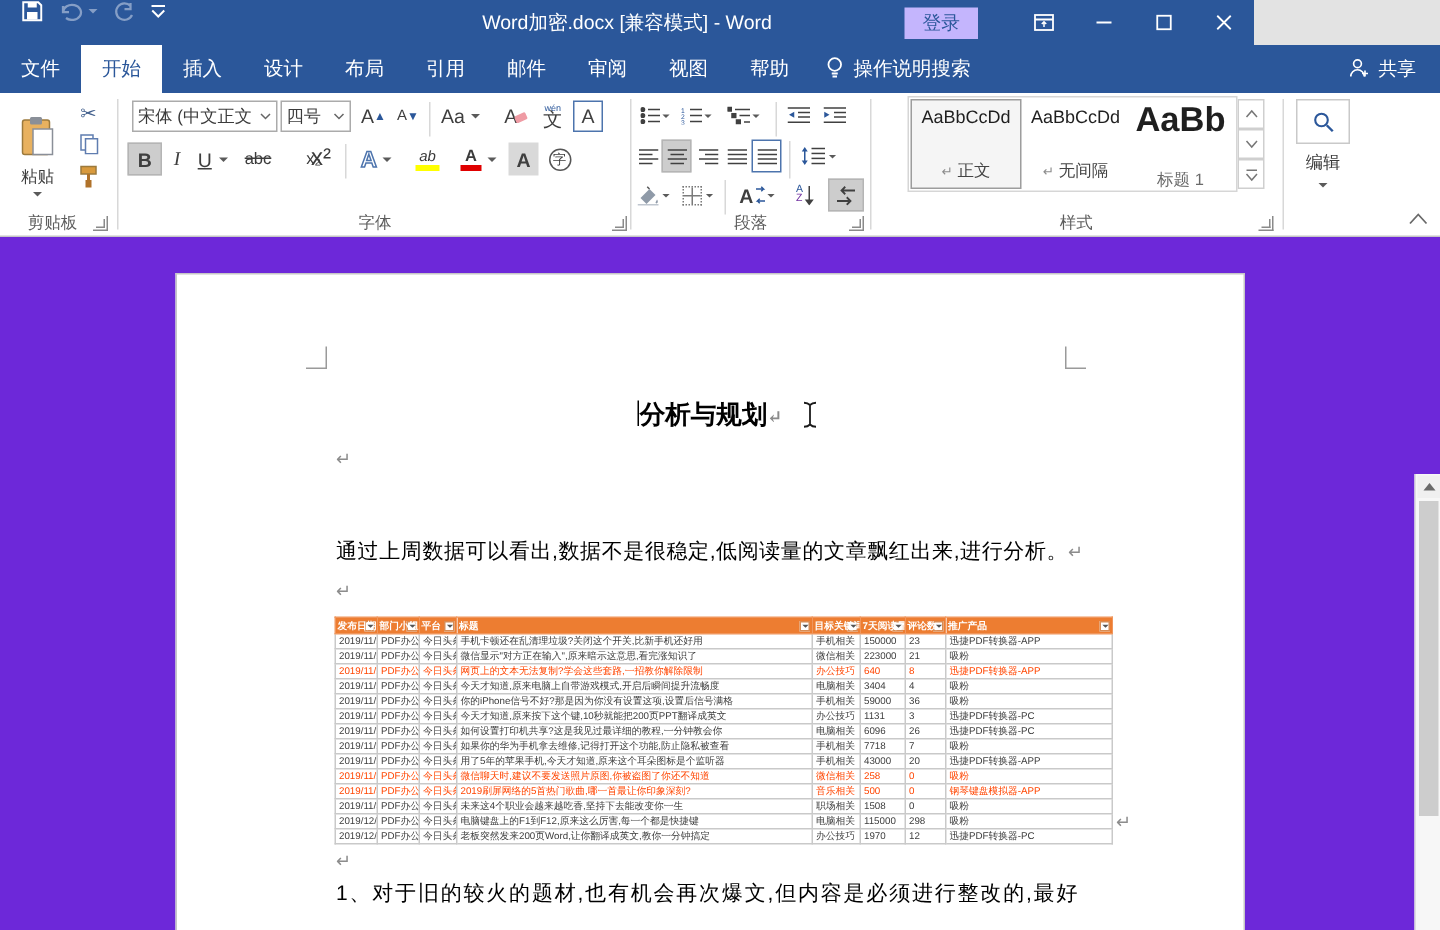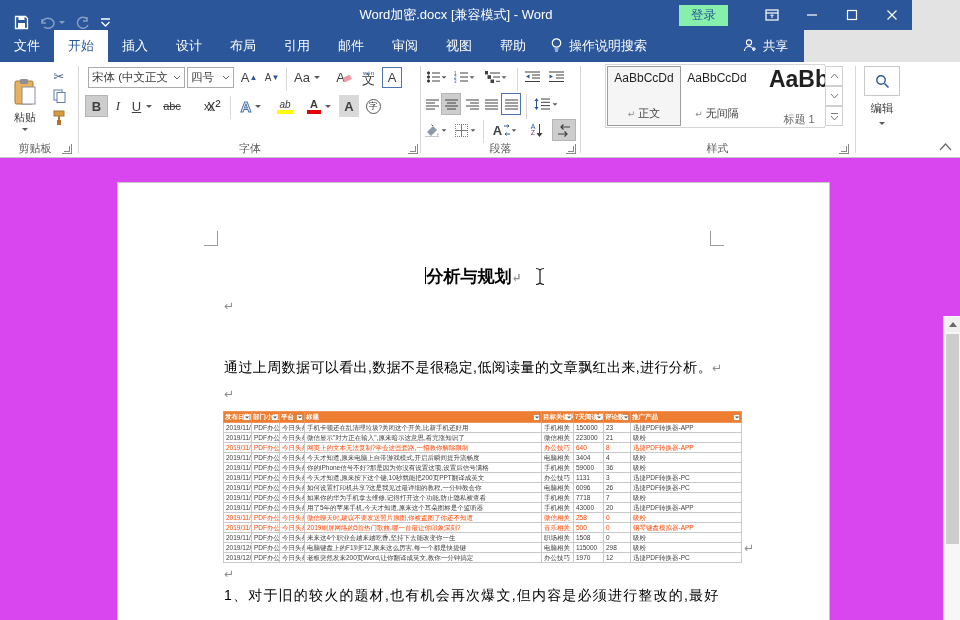--- a/index.html
+++ b/index.html
@@ -1,33 +1,33 @@
 <!DOCTYPE html>
 <html><head>
 <meta charset="utf-8">
 <style>
   * { margin:0; padding:0; box-sizing:border-box; }
   html,body { width:960px; height:620px; overflow:hidden; background:#e3e3e3;
     font-family:"Liberation Sans","DejaVu Sans",sans-serif; }
   .app { position:relative; width:960px; height:620px; }
 
   
-  .titlebar { position:absolute; left:0; top:0; width:912px; height:30px; background:#2b579a;
-    display:flex; align-items:flex-end; color:#fff; }
+  .titlebar { position:absolute; left:0; top:0; width:836px; height:30px; background:#2b579a;
+    display:flex; align-items:flex-start; color:#fff; }
   .qat { display:flex; align-items:center; gap:10px; padding-left:14px; }
   .qat .ic { display:inline-flex; align-items:center; }
   .win-title { position:absolute; left:0; right:0; top:0; height:30px; display:flex;
     align-items:center; justify-content:center; font-size:13px; color:#fff; pointer-events:none; }
   .tb-right { margin-left:auto; display:flex; align-items:center; height:30px; }
-  .login-btn { background:#86efac; color:#2b579a; font-size:12.5px; padding:2px 12px; margin-right:24px; cursor:default; }
+  .login-btn { background:#c4b5fd; color:#2b579a; font-size:12.5px; padding:2px 12px; margin-right:24px; cursor:default; }
   .winctl { display:flex; align-items:center; height:30px; }
   .winctl .wbtn { width:40px; height:30px; display:flex; align-items:center; justify-content:center; }
 
   
-  .tabrow { position:absolute; left:0; top:30px; width:804px; height:32px; background:#2b579a;
+  .tabrow { position:absolute; left:0; top:30px; width:960px; height:32px; background:#2b579a;
     display:flex; align-items:stretch; color:#fff; font-size:13px; }
   .tab { display:flex; align-items:center; padding:0 14px; cursor:default; }
   .tab.active { background:#fff; color:#2b579a; }
   .tellme { display:flex; align-items:center; gap:6px; padding:0 10px; }
   .share { margin-left:auto; display:flex; align-items:center; gap:5px; padding-right:16px; font-size:12.5px; }
 
   
   .ribbon { position:absolute; left:0; top:62px; width:960px; height:96px; background:#fff;
     border-bottom:1px solid #c6c6c6; font-size:11px; color:#3b3b3b; }
   .grp { position:absolute; top:0; height:95px; }
@@ -47,21 +47,21 @@
   .glyph { font-size:13px; color:#3f3f3f; }
   .style-card { position:absolute; top:4px; height:60px; background:#fff; display:flex; flex-direction:column;
     align-items:center; justify-content:center; cursor:default; }
   .style-card .sample { font-size:12px; color:#1f1f1f; line-height:15px; }
   .style-card .sname { font-size:11px; color:#444; margin-top:20px; }
   .style-card.big .sample { font-size:23px; font-weight:bold; line-height:26px; }
   .gal-btn { position:absolute; width:18px; height:20px; border:1px solid #cfcfcf; background:#fff;
     display:flex; align-items:center; justify-content:center; }
 
   
-  .doc-area { position:absolute; left:0; top:158px; width:960px; height:462px; background:#d946ef; }
+  .doc-area { position:absolute; left:0; top:158px; width:960px; height:462px; background:#6d28d9; }
   .page { position:absolute; left:117px; top:24px; width:713px; height:438px; background:#fff;
     border:1px solid #c6c6c6; border-bottom:none; }
   .cropmark { position:absolute; width:14px; height:15px; }
   .cm-l { border-right:1px solid #9a9a9a; border-bottom:1px solid #9a9a9a; }
   .cm-r { border-left:1px solid #9a9a9a; border-bottom:1px solid #9a9a9a; }
   .pmark { color:#8c8c8c; font-size:12px; }
   .doc-title-line { position:absolute; left:0; right:0; top:82px; text-align:center;
     font-size:17px; font-weight:bold; color:#000; font-family:"Liberation Serif","DejaVu Serif",serif; }
   .caret { display:inline-block; width:1px; height:17px; background:#000; vertical-align:-2px; }
   .doc-h1 { position:absolute; left:106px; top:146px; font-size:14.5px; font-weight:bold; color:#000; }
@@ -484,21 +484,21 @@
     <div class="grp" style="left:581px; width:273px">
       <div style="position:absolute; left:24px; top:2px; width:220px; height:64px; border:1px solid #d6d6d6"></div>
       <div class="style-card" style="left:26px; width:74px; border:1px solid #9d9d9d; background:#f5f5f5">
         <span class="sample">AaBbCcDd</span>
         <span class="sname"><span class="pmark" style="font-size:9px">↵</span> <span>正文</span></span>
       </div>
       <div class="style-card" style="left:107px; width:58px">
         <span class="sample">AaBbCcDd</span>
         <span class="sname"><span class="pmark" style="font-size:9px">↵</span> <span>无间隔</span></span>
       </div>
-      <div class="style-card big" style="left:181px; width:74px">
+      <div class="style-card big" style="left:169px; width:74px">
         <span class="sample">AaBb</span>
         <span class="sname" style="color:#6a6a6a">标题 1</span>
       </div>
       <div class="gal-btn" style="left:244px; top:4px">
           <svg width="9" height="6" viewBox="0 0 9 6">
             <polyline points="1,5 4.5,1 8,5" fill="none" stroke="#777"></polyline>
           </svg>
         </div>
       <div class="gal-btn" style="left:244px; top:24px">
           <svg width="9" height="6" viewBox="0 0 9 6">

